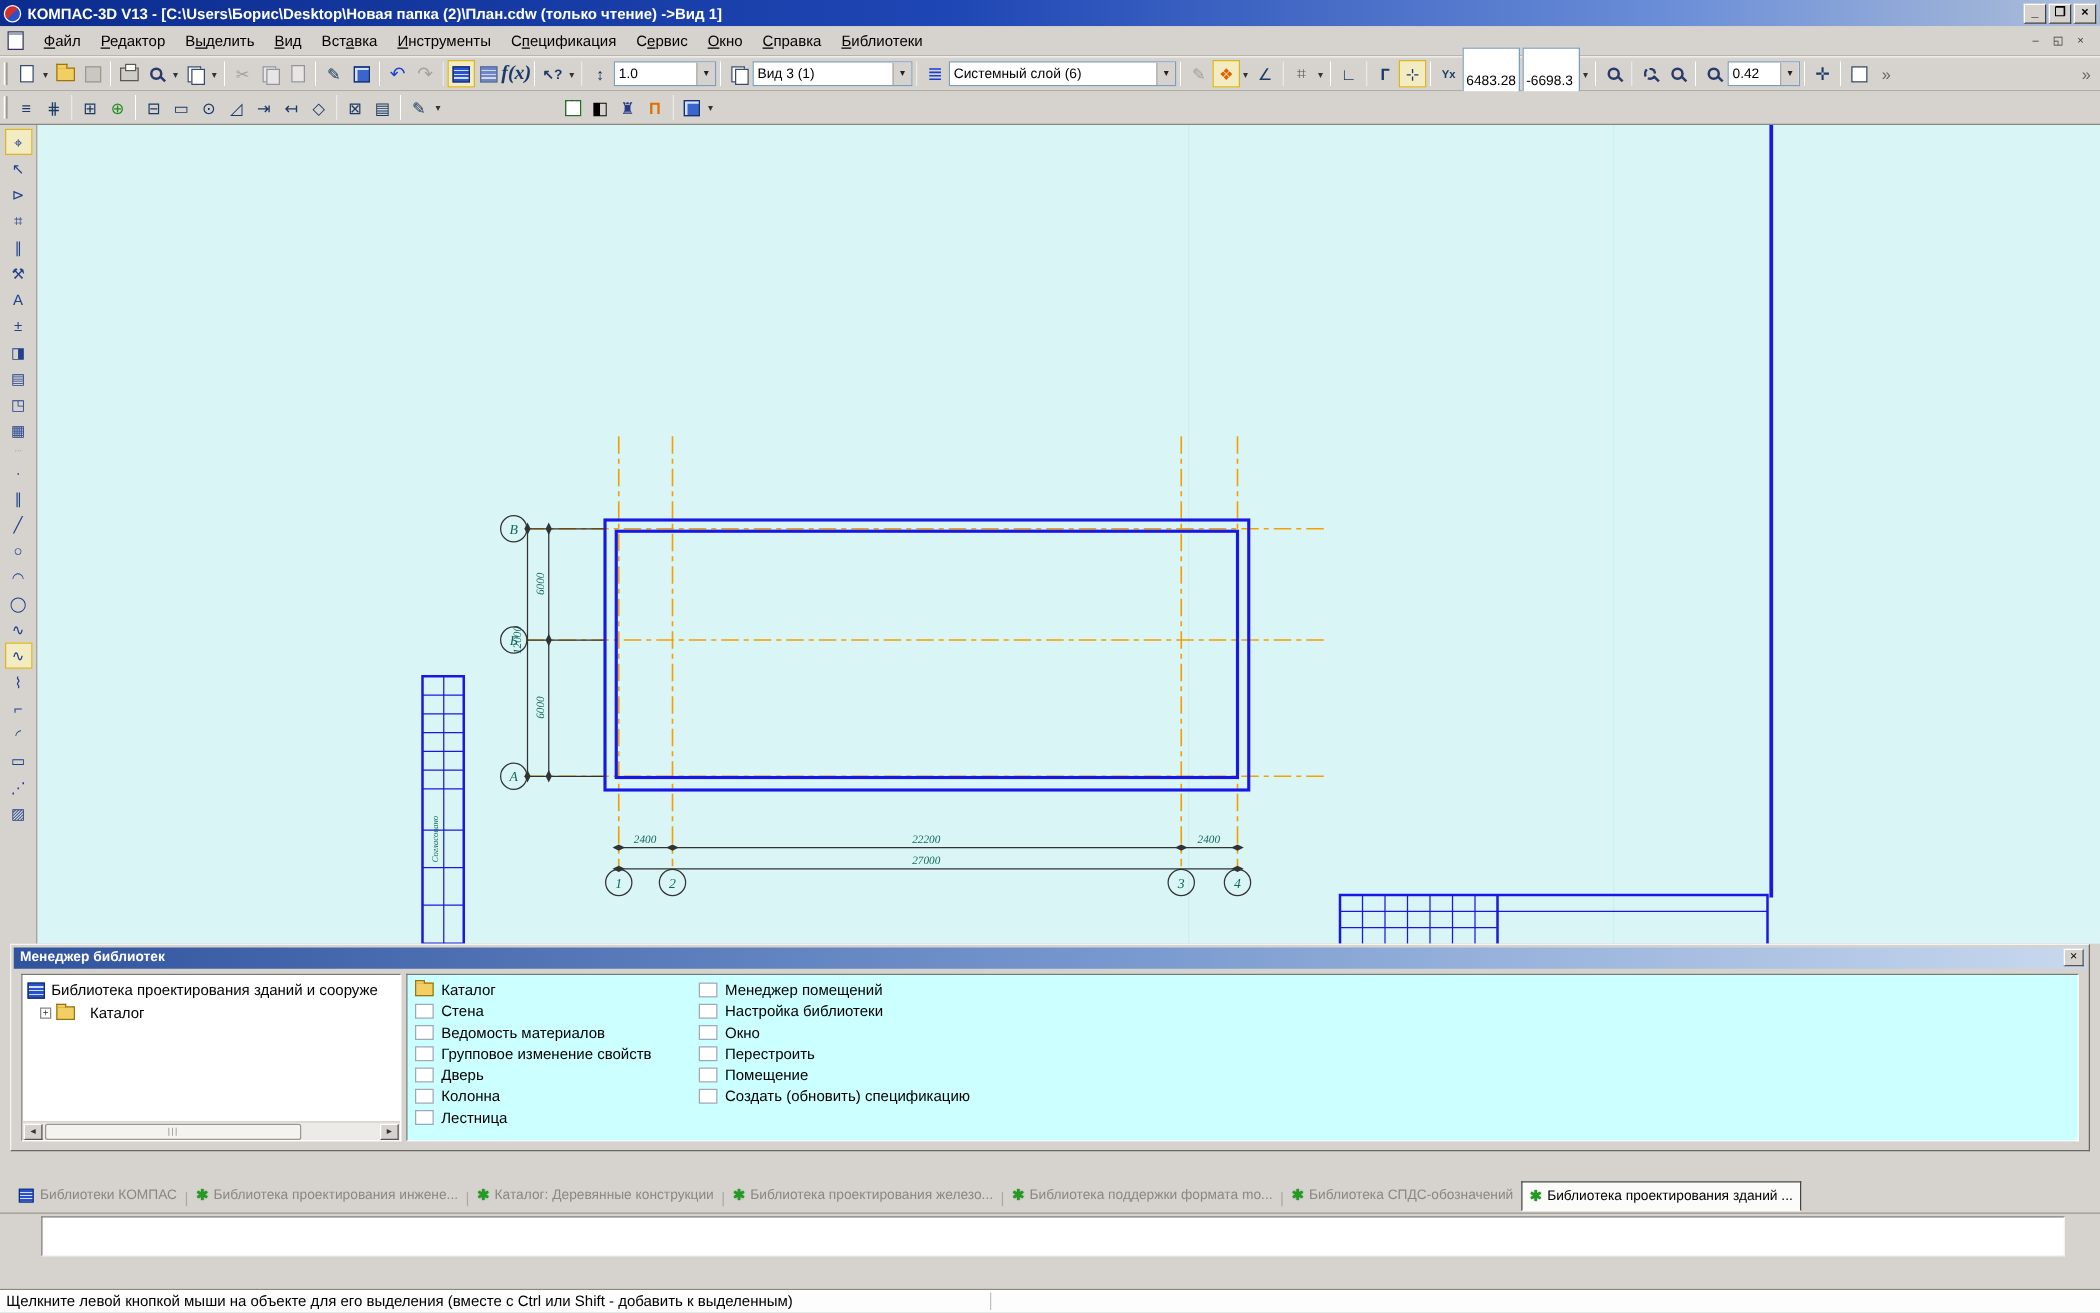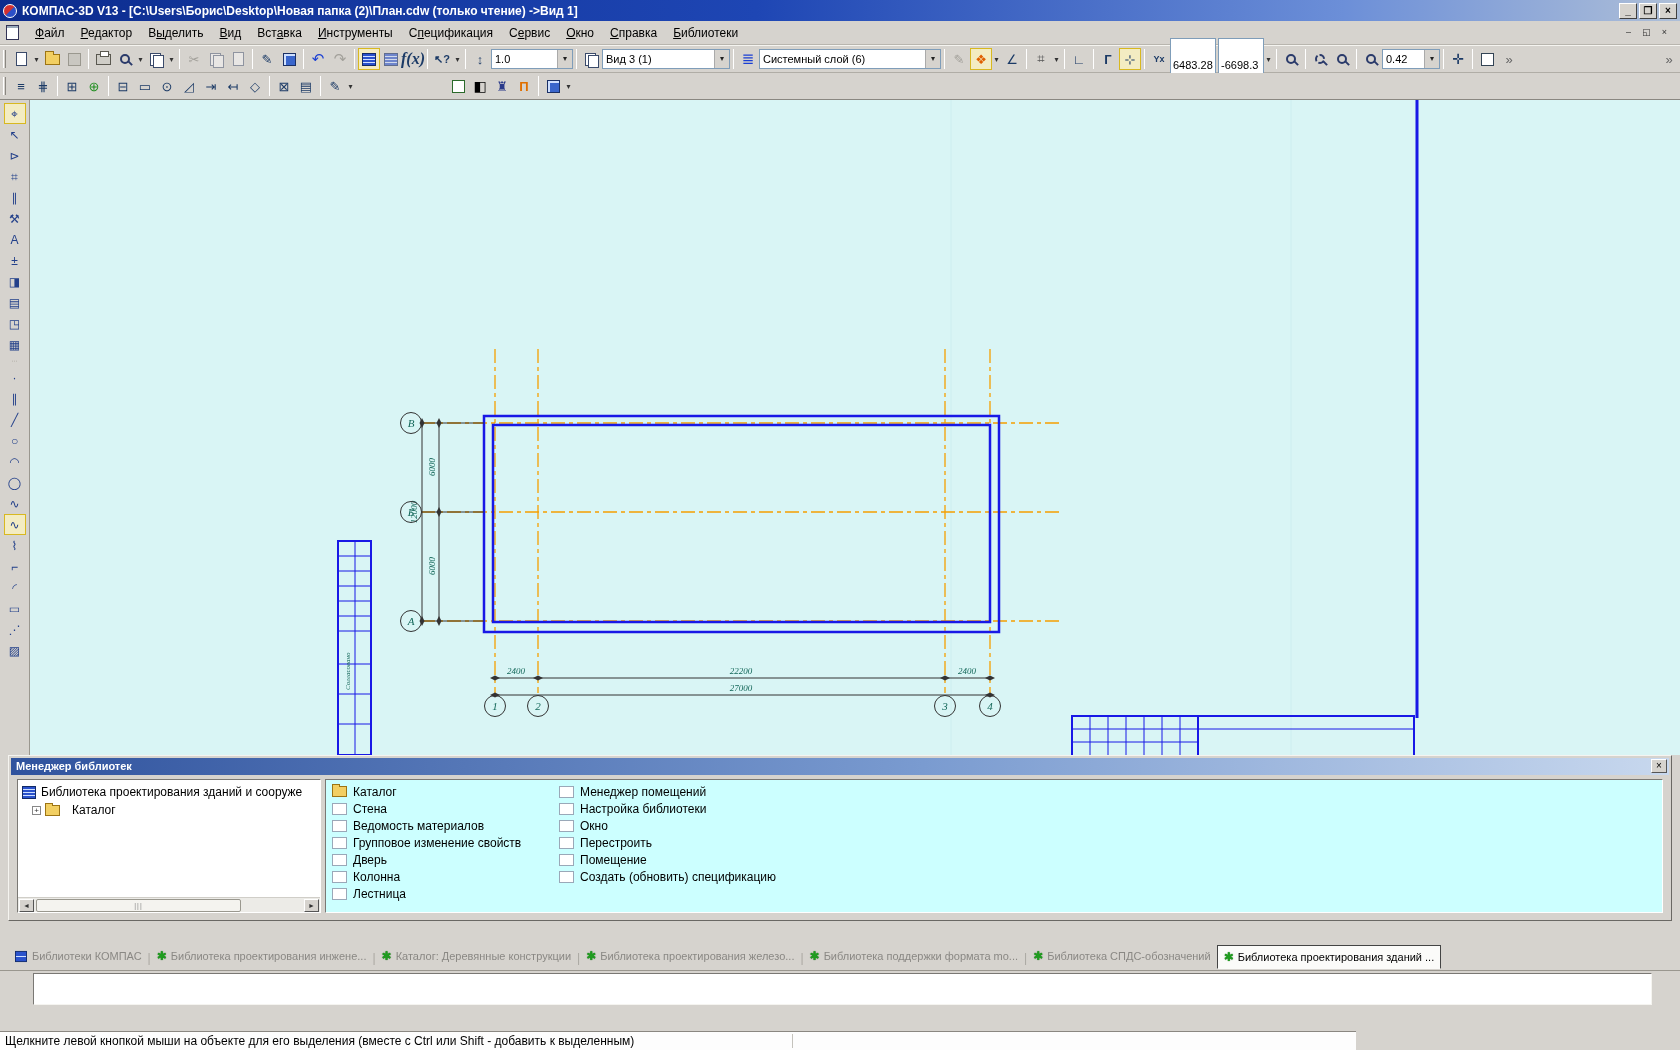--- a/index.html
+++ b/index.html
@@ -111,21 +111,21 @@
     display:flex; align-items:flex-start; padding:0 0 0 8px; border-bottom:1px solid #9a978f; }
   .tab { display:flex; align-items:center; height:22px; padding:0 6px; color:#8a8884; font-size:11px; white-space:nowrap; }
   .tab.active { background:#fbfbf9; border:1px solid #444; border-bottom:1px solid #fbfbf9; color:#000; height:24px; }
   .tab-sep { color:#aaa8a2; align-self:center; }
   .gear { color:#1f9e1f; font-size:12px; margin-right:4px; text-shadow:0 0 1px #0a5a0a; }
   .tab .i-libman { margin-right:4px; transform:scale(.85); }
 
   
   .propbar { position:absolute; left:33px; top:973px; width:1619px; height:32px; background:#fff;
     border:1px solid; border-color:#7a7874 #f5f4f0 #f5f4f0 #7a7874; }
-  .statusbar { position:absolute; left:0; top:1031px; width:1356px; height:19px; background:#fdfdfd;
+  .statusbar { position:absolute; left:0; top:1031px; width:1680px; height:19px; background:#fdfdfd;
     border-top:1px solid #8a8781; font-size:12px; padding:2px 5px; white-space:nowrap; }
   .status-div { position:absolute; left:792px; top:2px; bottom:2px; width:1px; background:#c4c2bc; }
 
   u { text-decoration:underline; }
   svg text { font-family:"Liberation Serif",serif; font-style:italic; fill:#15685a; }
 </style>
 </head>
 <body>
 
 <div class="titlebar">

